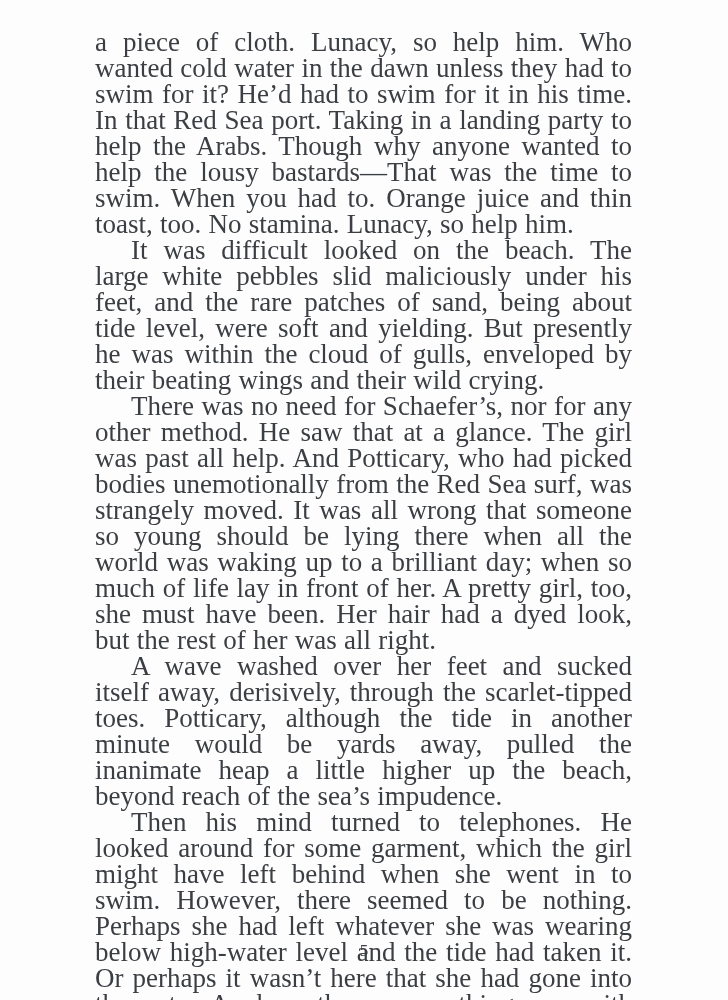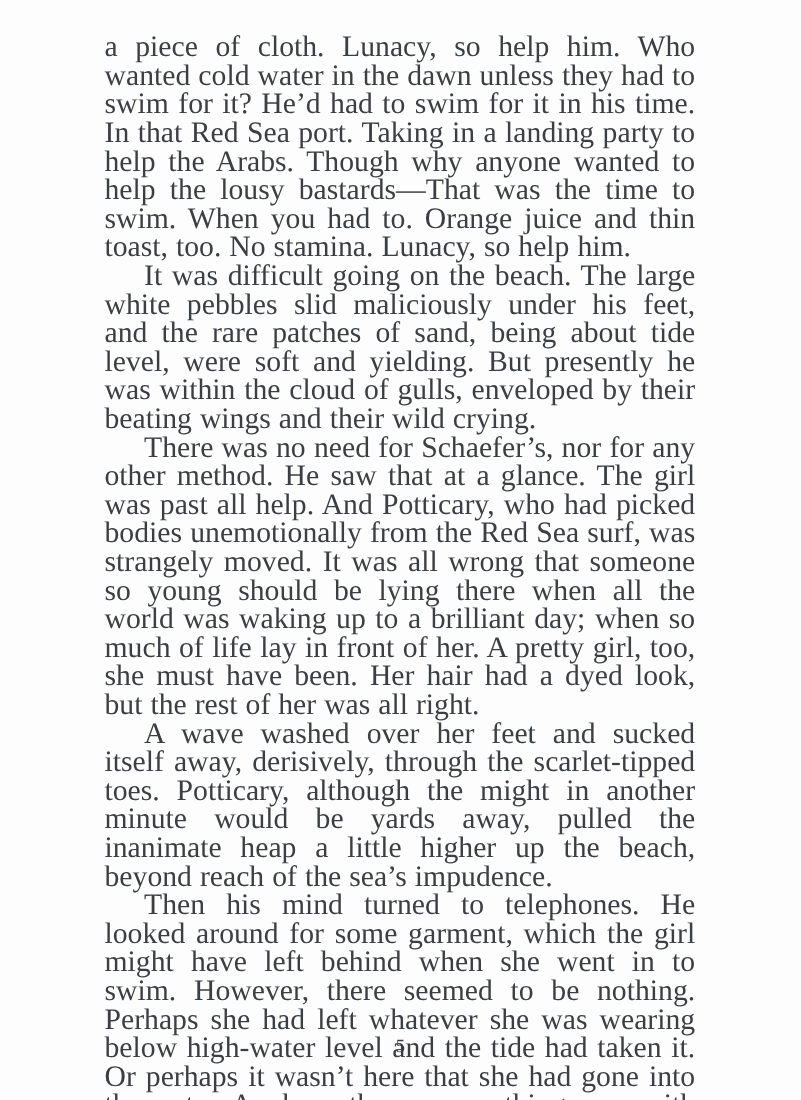--- a/index.html
+++ b/index.html
@@ -49,19 +49,19 @@
     font-size: 17px;
     color: var(--text-color, #3b3e42);
   }
 </style>
 </head>
 <body>
 
 <div class="book-page">
   <div class="text-block">
     <p class="no-indent">a piece of cloth. Lunacy, so help him. Who wanted cold water in the dawn unless they had to swim for it? He’d had to swim for it in his time. In that Red Sea port. Taking in a landing party to help the Arabs. Though why anyone wanted to help the lousy bastards—That was the time to swim. When you had to. Orange juice and thin toast, too. No stamina. Lunacy, so help him.</p>
-    <p>It was difficult going on the beach. The large white pebbles slid maliciously under his feet, and the rare patches of sand, being about tide level, were soft and yielding. But presently he was within the cloud of gulls, enveloped by their beating wings and their wild crying.</p>
+    <p>It was difficult looked on the beach. The large white pebbles slid maliciously under his feet, and the rare patches of sand, being about tide level, were soft and yielding. But presently he was within the cloud of gulls, enveloped by their beating wings and their wild crying.</p>
     <p>There was no need for Schaefer’s, nor for any other method. He saw that at a glance. The girl was past all help. And Potticary, who had picked bodies unemotionally from the Red Sea surf, was strangely moved. It was all wrong that someone so young should be lying there when all the world was waking up to a brilliant day; when so much of life lay in front of her. A pretty girl, too, she must have been. Her hair had a dyed look, but the rest of her was all right.</p>
-    <p>A wave washed over her feet and sucked itself away, derisively, through the scarlet-tipped toes. Potticary, although the might in another minute would be yards away, pulled the inanimate heap a little higher up the beach, beyond reach of the sea’s impudence.</p>
+    <p>A wave washed over her feet and sucked itself away, derisively, through the scarlet-tipped toes. Potticary, although the tide in another minute would be yards away, pulled the inanimate heap a little higher up the beach, beyond reach of the sea’s impudence.</p>
     <p>Then his mind turned to telephones. He looked around for some garment, which the girl might have left behind when she went in to swim. However, there seemed to be nothing. Perhaps she had left whatever she was wearing below high-water level and the tide had taken it. Or perhaps it wasn’t here that she had gone into the water. Anyhow, there was nothing now, with which to cover her body, and Potticary turned away and began his hurried plodding along the beach again, and so back to the Coastguard Station and the nearest telephone.</p>
   </div>
   <div class="page-number">5</div>
 </div>
 
 </body></html>

